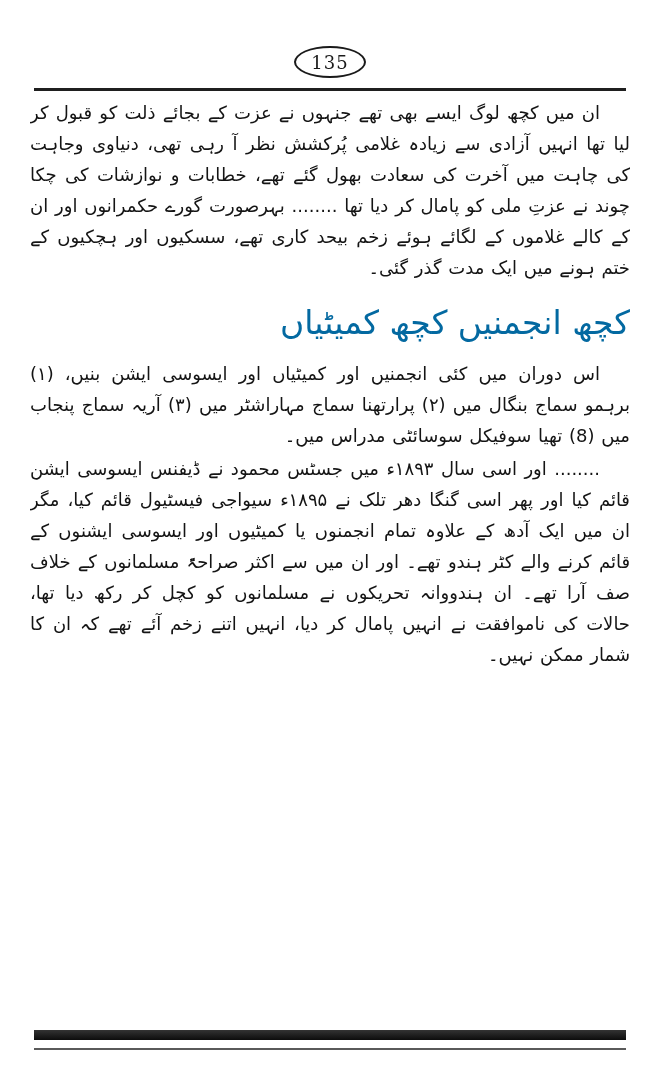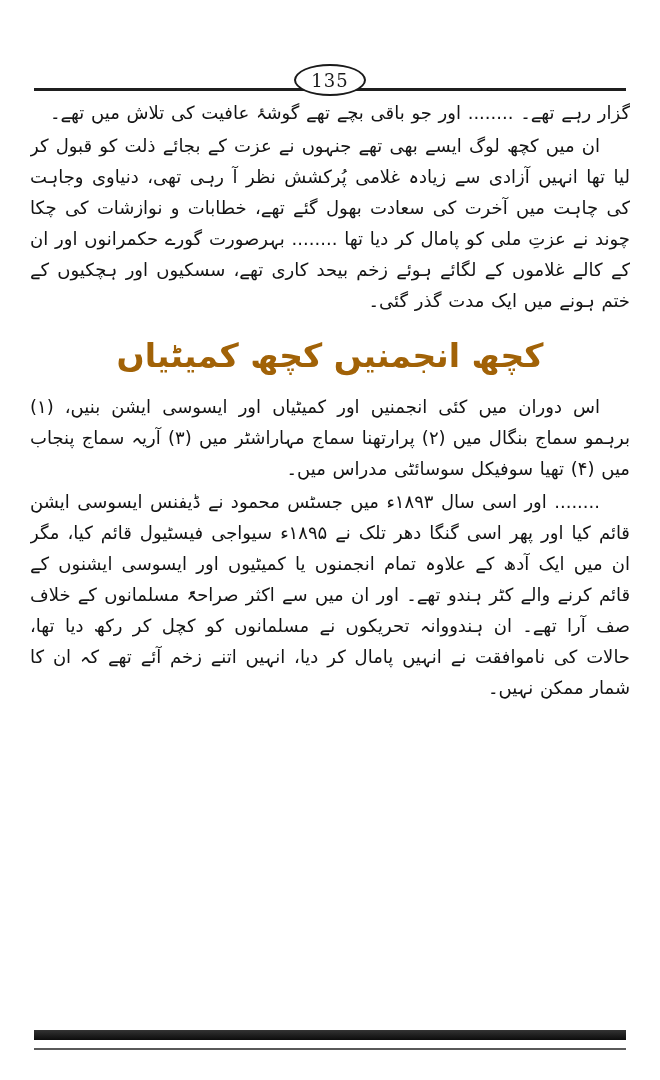--- a/index.html
+++ b/index.html
@@ -13,21 +13,21 @@
     position: relative;
     width: 660px;
     height: 1080px;
     background: #ffffff;
     color: #111111;
     overflow: hidden;
     direction: rtl;
   }
   .page-number-badge {
     position: absolute;
-    top: 64px;
+    top: 46px;
     left: 50%;
     transform: translateX(-50%);
     width: 72px;
     height: 32px;
     border: 2.5px solid #1a1a1a;
     border-radius: 50%;
     display: flex;
     align-items: center;
     justify-content: center;
     background: #fff;
@@ -64,26 +64,25 @@
     text-indent: 30px;
     margin-bottom: 2px;
     word-spacing: 1px;
   }
   .text-body p.no-indent {
     text-indent: 0;
     text-align: right;
   }
   .section-heading {
     font-size: 33px;
-    font-weight: 700;
-    text-align: center;
+    font-weight: 400;
     text-indent: 0;
     margin: 14px 0 12px 0;
     line-height: 1.5;
-    color: #a16207;
+    color: #0369a1;
   }
   .bottom-rule-thick {
     position: absolute;
     left: 34px;
     right: 34px;
     bottom: 40px;
     height: 10px;
     background: linear-gradient(#333, #0c0c0c);
   }
   .bottom-rule-thin {
@@ -100,25 +99,24 @@
 
 <div class="page">
 
   <div class="page-number-badge">
     <span>135</span>
   </div>
 
   <div class="top-rule"></div>
 
   <div class="text-body">
-    <p class="no-indent">گزار رہے تھے۔ ........ اور جو باقی بچے تھے گوشۂ عافیت کی تلاش میں تھے۔</p>
     <p>ان میں کچھ لوگ ایسے بھی تھے جنہوں نے عزت کے بجائے ذلت کو قبول کر لیا تھا انہیں آزادی سے زیادہ غلامی پُرکشش نظر آ رہی تھی، دنیاوی وجاہت کی چاہت میں آخرت کی سعادت بھول گئے تھے، خطابات و نوازشات کی چکا چوند نے عزتِ ملی کو پامال کر دیا تھا ........ بہرصورت گورے حکمرانوں اور ان کے کالے غلاموں کے لگائے ہوئے زخم بیحد کاری تھے، سسکیوں اور ہچکیوں کے ختم ہونے میں ایک مدت گذر گئی۔</p>
 
     <h1 class="section-heading">کچھ انجمنیں کچھ کمیٹیاں</h1>
 
-    <p>اس دوران میں کئی انجمنیں اور کمیٹیاں اور ایسوسی ایشن بنیں، (۱) برہمو سماج بنگال میں (۲) پرارتھنا سماج مہاراشٹر میں (۳) آریہ سماج پنجاب میں (۴) تھیا سوفیکل سوسائٹی مدراس میں۔</p>
+    <p>اس دوران میں کئی انجمنیں اور کمیٹیاں اور ایسوسی ایشن بنیں، (۱) برہمو سماج بنگال میں (۲) پرارتھنا سماج مہاراشٹر میں (۳) آریہ سماج پنجاب میں (8) تھیا سوفیکل سوسائٹی مدراس میں۔</p>
     <p>........ اور اسی سال ۱۸۹۳ء میں جسٹس محمود نے ڈیفنس ایسوسی ایشن قائم کیا اور پھر اسی گنگا دھر تلک نے ۱۸۹۵ء سیواجی فیسٹیول قائم کیا، مگر ان میں ایک آدھ کے علاوہ تمام انجمنوں یا کمیٹیوں اور ایسوسی ایشنوں کے قائم کرنے والے کٹر ہندو تھے۔ اور ان میں سے اکثر صراحۃً مسلمانوں کے خلاف صف آرا تھے۔ ان ہندووانہ تحریکوں نے مسلمانوں کو کچل کر رکھ دیا تھا، حالات کی ناموافقت نے انہیں پامال کر دیا، انہیں اتنے زخم آئے تھے کہ ان کا شمار ممکن نہیں۔</p>
   </div>
 
   <div class="bottom-rule-thick"></div>
   <div class="bottom-rule-thin"></div>
 
 </div>
 
 </body></html>

